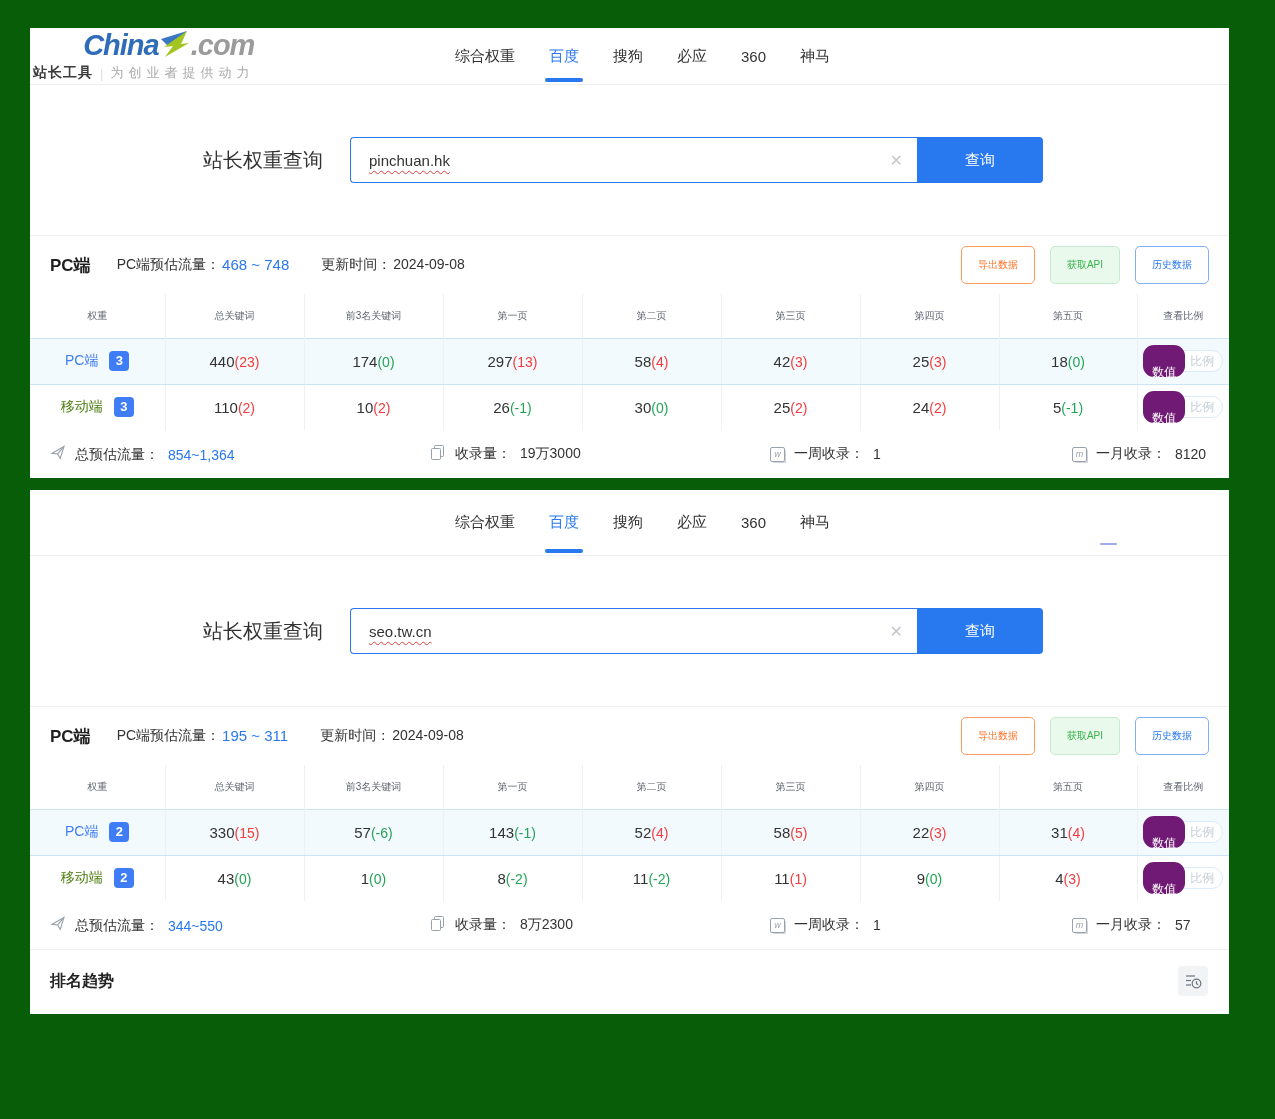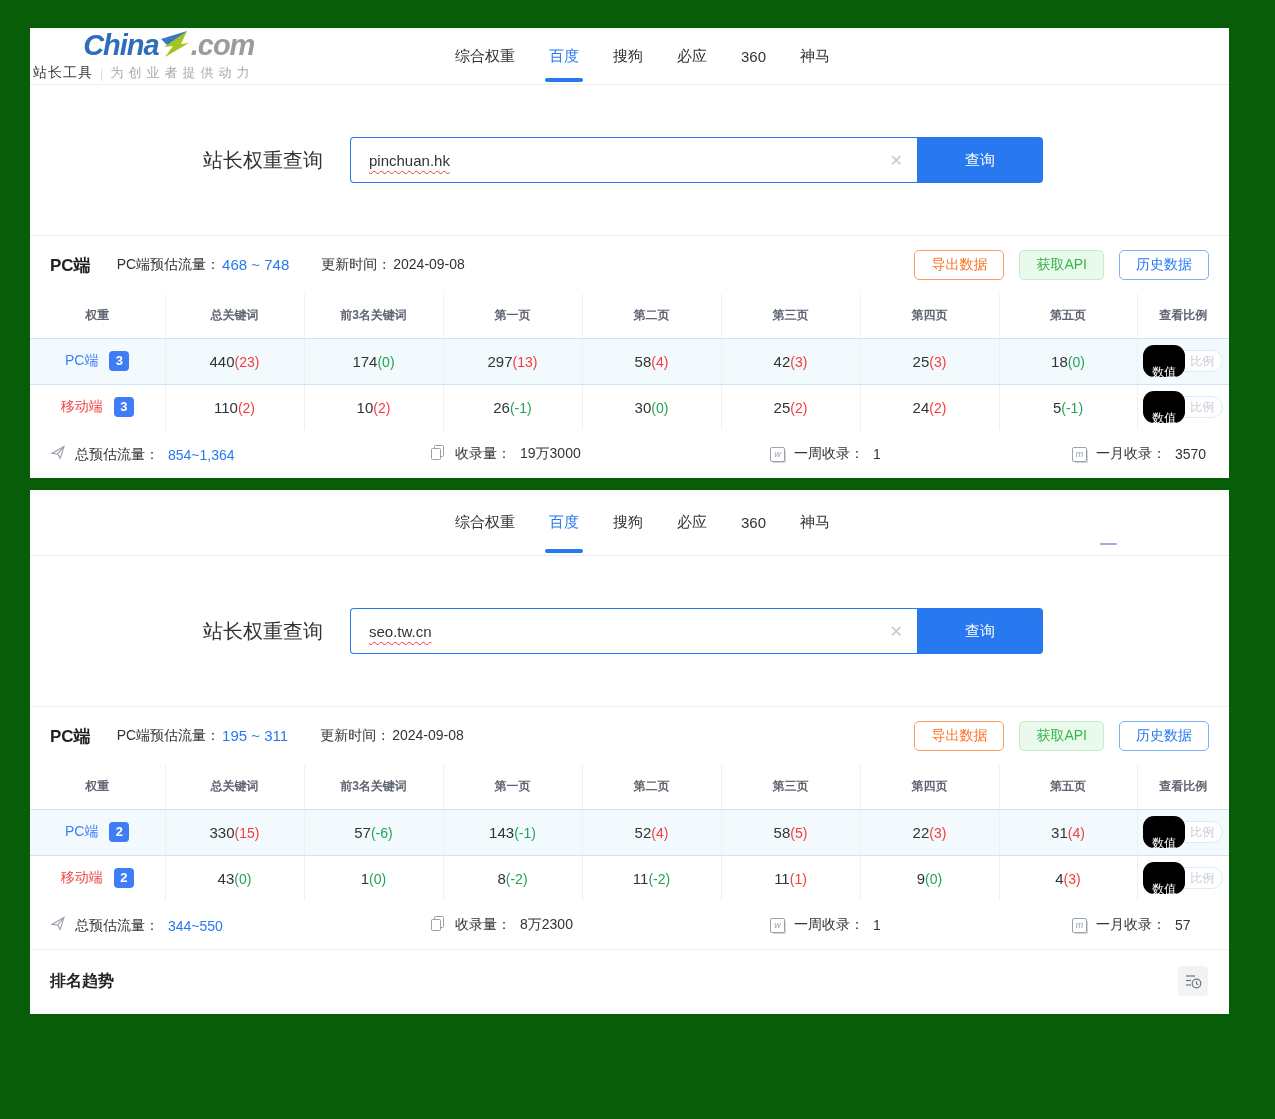--- a/index.html
+++ b/index.html
@@ -11,21 +11,21 @@
   .panel2 { top:490px; height:524px; }
 
   
   .brandbar { position:relative; height:57px; border-bottom:1px solid #efefef;text-align:right; }
   .brand { position:absolute; left:3px; top:2px; }
   .logo { font-size:29px; font-weight:800; font-style:italic; line-height:30px; letter-spacing:-1px; }
   .lg-china { color:#2f6db8; }
   .lg-z { display:inline-block; margin:0 1px; vertical-align:-3px; }
   .lg-com { color:#9b9b9b; }
   .tagline { font-size:13px; color:#b5b5b5; margin-top:1px; display:flex; align-items:center; gap:7px; }
-  .tg-tool { color:#3c3c3c; font-weight:normal; font-size:14px; letter-spacing:1px; }
+  .tg-tool { color:#3c3c3c; font-weight:bold; font-size:14px; letter-spacing:1px; }
   .tg-sep { color:#ddd; }
   .tg-slogan { letter-spacing:5px; color:#a9a9a9; }
 
   
   .tabs { position:absolute; left:425px; top:0; height:100%; display:flex; align-items:center; gap:34px; font-size:15px; color:#333; }
   .tab { position:relative; height:100%; display:flex; align-items:center; cursor:pointer; }
   .tab.active { color:#2878f0; }
   .tab.active::after { content:""; position:absolute; left:50%; transform:translateX(-50%); bottom:2px; width:38px; height:4px; border-radius:2px; background:#2878f0; }
   .tabsbar { position:relative; height:66px; border-bottom:1px solid #efefef; }
   .dash-artifact { position:absolute; right:112px; top:53px; width:17px; height:2px; background:#6b7ce0; opacity:.65; border-radius:1px; }
@@ -42,43 +42,43 @@
   .hr { height:1px; background:#f0f0f0; }
 
   
   .sectionrow { height:58px; display:flex; align-items:center; padding:0 20px; }
   .sec-title { font-size:17px; font-weight:bold; color:#1f1f1f; margin-right:26px; }
   .sec-pair { font-size:14px; color:#333; display:flex; }
   .sec-pair + .sec-pair { margin-left:32px; }
   .v-blue { color:#2878f0; font-size:15px; margin-left:2px; }
   .v-dark { color:#333; font-size:14px; margin-left:2px; }
   .sec-btns { margin-left:auto; display:flex; gap:15px; }
-  .btn { height:30px; padding:0 16px; border-radius:5px; font-size:14px; background:#fff; cursor:pointer; font-family:inherit; }
+  .btn { height:38px; padding:0 16px; border-radius:5px; font-size:10px; background:#fff; cursor:pointer; font-family:inherit; }
   .btn-export { color:#ff7226; border:1px solid #ff9a5e; }
   .btn-api { color:#38b44a; background:#e9f9ec; border:1px solid #c4ebcb; }
   .btn-history { color:#2878f0; border:1px solid #7fb0f5; }
 
   
   table.seo { width:100%; border-collapse:collapse; table-layout:fixed; }
-  table.seo th { height:44px; font-weight:700; font-size:12px; color:#5e6470; border-left:1px solid #eef0f3; }
+  table.seo th { height:44px; font-weight:400; font-size:10px; color:#5e6470; border-left:1px solid #eef0f3; }
   table.seo td { height:46px; text-align:center; font-size:14px; border-left:1px solid #eef0f3; }
   table.seo th:first-child, table.seo td:first-child { border-left:none; }
   tr.hl { background:#f3fafe; }
   tr.hl td { border-top:1px solid #cde4f6; border-bottom:1px solid #cde4f6; }
   .wcell { display:flex; align-items:center; justify-content:center; gap:11px; }
   .wname-blue { color:#3f7df6; font-size:14px; }
-  .wname-dark { color:#ef4444; font-size:14px; }
+  .wname-dark { color:#4d7c0f; font-size:14px; }
   .badge { display:inline-block; min-width:20px; height:20px; line-height:20px; background:#3f7df6; color:#fff; border-radius:4px; font-size:13px; font-weight:bold; text-align:center; }
   .val { color:#333; font-size:15px; }
   .delta { font-size:14px; }
   .delta[data-tone="red"] { color:#f53b3b; }
   .delta[data-tone="green"] { color:#22a455; }
 
   .toggle { display:inline-flex; align-items:center; border:1px solid #dcebfa; border-radius:12px; height:22px; background:#fff; cursor:pointer; vertical-align:middle; }
-  .t-on { background:#000000; color:#fff; border-radius:11px; padding:16px 9px; height:22px; line-height:22px; font-size:12px; margin-left:-1px; }
+  .t-on { background:#701a75; color:#fff; border-radius:11px; padding:16px 9px; height:22px; line-height:22px; font-size:12px; margin-left:-1px; }
   .t-off { color:#c6cdd6; padding:0 8px 0 5px; font-size:12px; }
 
   
   .statsrow { position:relative; height:48px; }
   .stat { position:absolute; top:50%; transform:translateY(-50%); display:flex; align-items:center; gap:9px; font-size:14px; color:#333; }
   .stat .sv[data-tone="blue"] { color:#2878f0; }
   .stat .sv[data-tone="dark"] { color:#333; }
   .s1 { left:20px; } .s2 { left:400px; } .s3 { left:740px; } .s4 { left:1042px; }
   .mini-ic { display:inline-flex; width:15px; height:15px; border:1px solid #9aa3ad; border-radius:2px; align-items:center; justify-content:center; font-size:9px; color:#9aa3ad; font-style:normal; box-shadow:2px 2px 0 -1px #cfd5db; }
 
@@ -238,21 +238,21 @@
             <i>w</i>
           </span>
           <span>一周收录：</span>
           <span class="sv" data-tone="dark">1</span>
         </span>
       <span class="stat s4">
           <span class="mini-ic">
             <i>m</i>
           </span>
           <span>一月收录：</span>
-          <span class="sv" data-tone="dark">3570</span>
+          <span class="sv" data-tone="dark">8120</span>
         </span>
     </div>
   </section>
 
   <section class="panel panel2">
 
     <div class="tabsbar">
       <nav class="tabs">
         <div class="tab">综合权重</div>
         <div class="tab active">百度</div>

